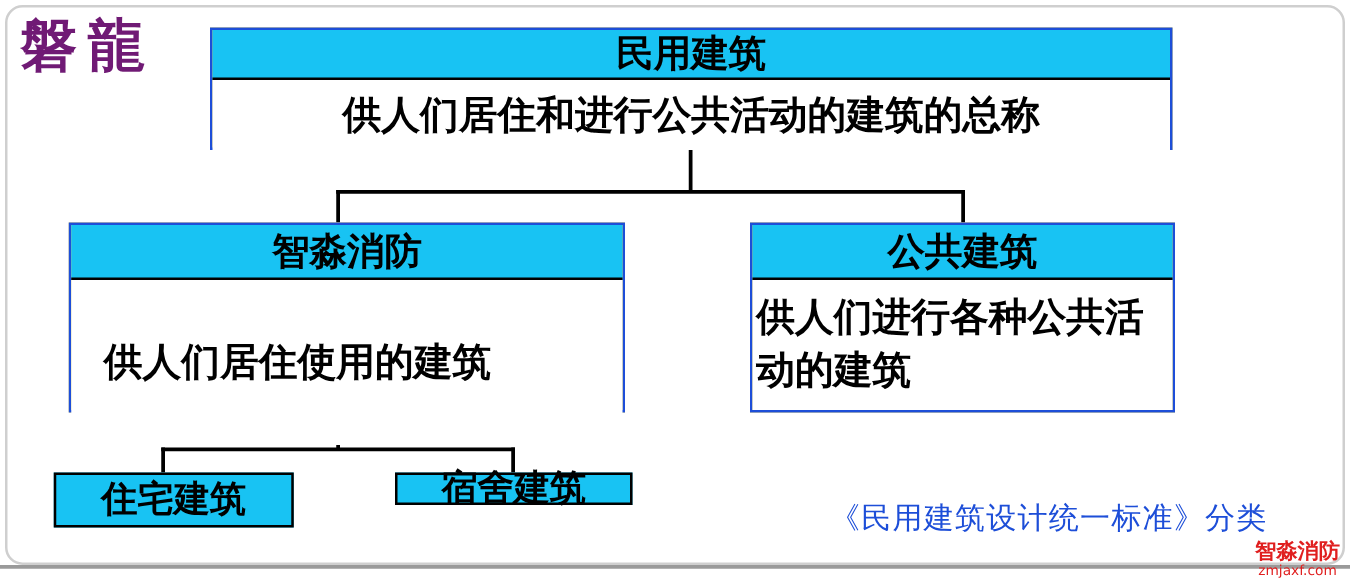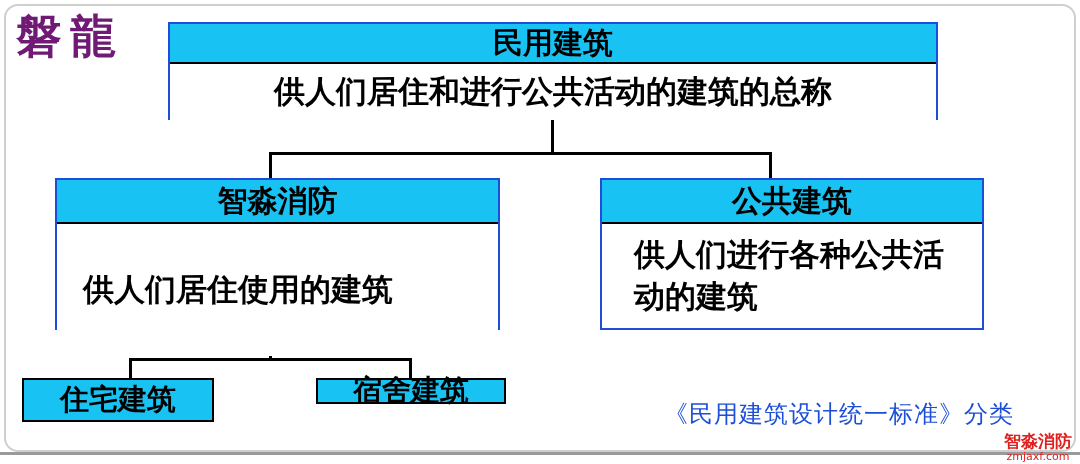--- a/index.html
+++ b/index.html
@@ -42,25 +42,25 @@
   .line{position:absolute;background:#000;z-index:1;}
   
   .root{left:168px;top:22px;width:770px;height:98px;}
   .root .node-header{height:38px;font-size:30px;}
   .root .node-body{height:56px;justify-content:center;font-size:31px;}
   
   .resi{left:55px;top:178px;width:445px;height:152px;}
   .resi .node-header{height:42px;font-size:30px;}
   .resi .node-body{height:132px;padding-left:26px;font-size:31px;}
   
-  .pub{left:600px;top:178px;width:384px;height:152px;}
+  .pub{left:600px;top:178px;width:340px;height:152px;}
   .pub .node-header{height:42px;font-size:30px;}
-  .pub .node-body{height:104px;padding:0 14px 0 32px;font-size:31px;line-height:1.35;}
+  .pub .node-body{height:104px;padding:0 14px 0 3px;font-size:31px;line-height:1.35;}
   
-  .leaf1{left:22px;top:378px;width:192px;height:44px;font-size:29px;}
+  .leaf1{left:43px;top:378px;width:192px;height:44px;font-size:29px;}
   .leaf2{left:316px;top:378px;width:190px;height:26px;font-size:29px;}
   .caption{
     position:absolute;right:66px;top:398px;
     font-size:24px;color:#1d4ed8;z-index:2;letter-spacing:1px;
   }
   .wm-br{
     position:absolute;right:8px;top:432px;text-align:center;z-index:3;
     color:#e01f1f;line-height:1.1;
   }
   .wm-br .b1{font-size:17px;font-weight:bold;}

